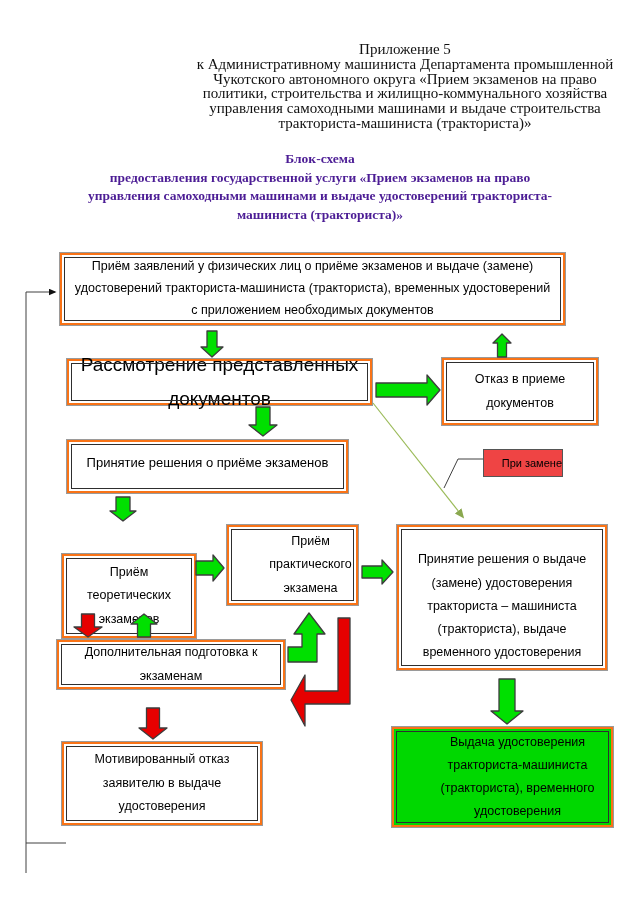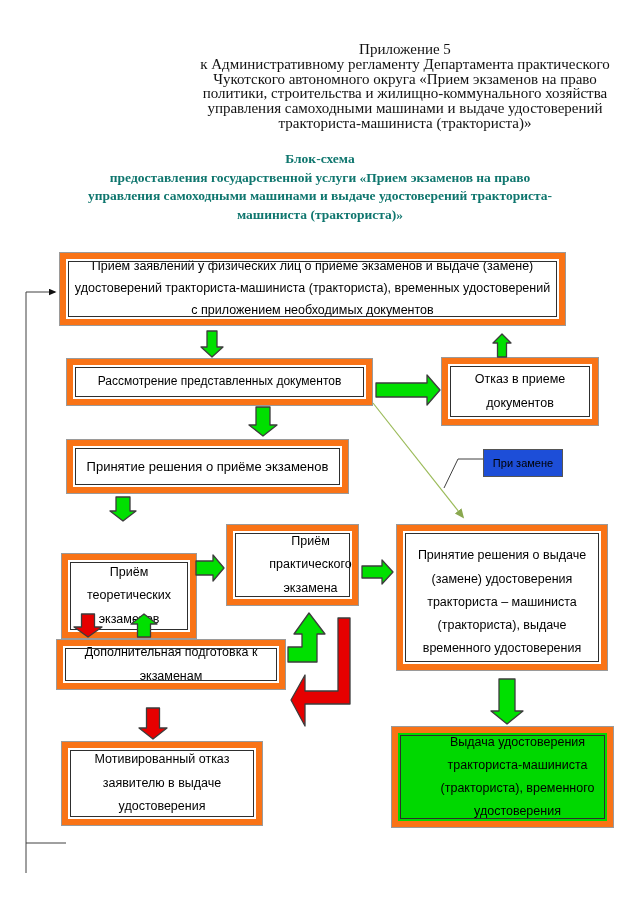--- a/index.html
+++ b/index.html
@@ -9,61 +9,61 @@
     --olive:#9bbb59;
     --ink:#222222;
     --thin:#404040;
   }
   html,body{margin:0;padding:0;background:#ffffff;}
   .page{position:relative;width:640px;height:905px;background:#ffffff;overflow:hidden;
         font-family:"Liberation Sans",sans-serif;color:#000;}
   .hdr{position:absolute;left:170px;top:42px;width:470px;text-align:center;
        font-family:"Liberation Serif",serif;font-size:15px;line-height:14.8px;color:#111;}
   .ttl{position:absolute;left:20px;top:150px;width:600px;text-align:center;
-       font-family:"Liberation Serif",serif;font-weight:bold;font-size:13.5px;line-height:18.5px;color:#0f766e;}
-  .dbox{position:absolute;background:#fff;border:6px solid #f97316;box-shadow:0 0 0 1px #9a9a9a;
+       font-family:"Liberation Serif",serif;font-weight:bold;font-size:13.5px;line-height:18.5px;color:#4c1d95;}
+  .dbox{position:absolute;background:#fff;border:2px solid #f97316;box-shadow:0 0 0 1px #9a9a9a;
         display:flex;align-items:center;justify-content:center;text-align:center;box-sizing:border-box;}
   .dbox::after{content:"";position:absolute;inset:2px;border:1px solid #2e2e2e;pointer-events:none;}
   .dbox .txt{padding:2px 8px;font-size:12.5px;line-height:1.8;position:relative;}
   .green-fill{background:var(--box-green);}
-  .callout{position:absolute;background:#1d4ed8;border:1px solid #555;display:flex;align-items:center;
-           justify-content:center;font-size:11px;box-sizing:border-box;}
+  .callout{position:absolute;background:#ef4444;border:1px solid #555;display:flex;align-items:center;
+           justify-content:flex-end;font-size:11px;box-sizing:border-box;}
   svg.overlay{position:absolute;left:0;top:0;pointer-events:none;}
   .ag{fill:var(--arrow-green);stroke:#3c3c3c;stroke-width:1.3;stroke-linejoin:round;}
   .ar{fill:var(--arrow-red);stroke:#3c3c3c;stroke-width:1.3;stroke-linejoin:round;}
   .olive-line{stroke:var(--olive);stroke-width:1.2;fill:none;}
   .thin-line{stroke:var(--thin);stroke-width:1;fill:none;}
 </style>
 </head>
 <body>
 
 <div class="page">
 
   <div class="hdr">
     <div>Приложение 5</div>
-    <div>к Административному регламенту  Департамента практического</div>
+    <div>к Административному машиниста  Департамента промышленной</div>
     <div>Чукотского автономного округа «Прием экзаменов на право</div>
     <div>политики, строительства и жилищно-коммунального хозяйства</div>
-    <div>управления самоходными машинами и выдаче удостоверений</div>
+    <div>управления самоходными машинами и выдаче строительства</div>
     <div>тракториста-машиниста (тракториста)»</div>
   </div>
 
   <div class="ttl">
     <div>Блок-схема</div>
     <div>предоставления государственной услуги «Прием экзаменов на право</div>
     <div>управления самоходными машинами и выдаче удостоверений тракториста-</div>
     <div>машиниста (тракториста)»</div>
   </div>
 
   <div class="dbox" style="left:60px;top:253px;width:505px;height:72px;">
     <div class="txt" style="line-height:1.75;">Приём заявлений у физических лиц о приёме экзаменов и выдаче (замене) удостоверений тракториста-машиниста (тракториста), временных удостоверений с приложением необходимых документов</div>
   </div>
 
   <div class="dbox" style="left:67px;top:359px;width:305px;height:46px;">
-    <div class="txt" style="font-size:12px;">Рассмотрение представленных документов</div>
+    <div class="txt" style="font-size:19px;">Рассмотрение представленных документов</div>
   </div>
 
   <div class="dbox" style="left:67px;top:440px;width:281px;height:53px;align-items:flex-start;">
     <div class="txt" style="font-size:13px;padding-top:9px;">Принятие решения о приёме экзаменов</div>
   </div>
 
   <div class="dbox" style="left:442px;top:358px;width:156px;height:67px;">
     <div class="txt" style="line-height:1.9;">Отказ в приеме документов</div>
   </div>
 

